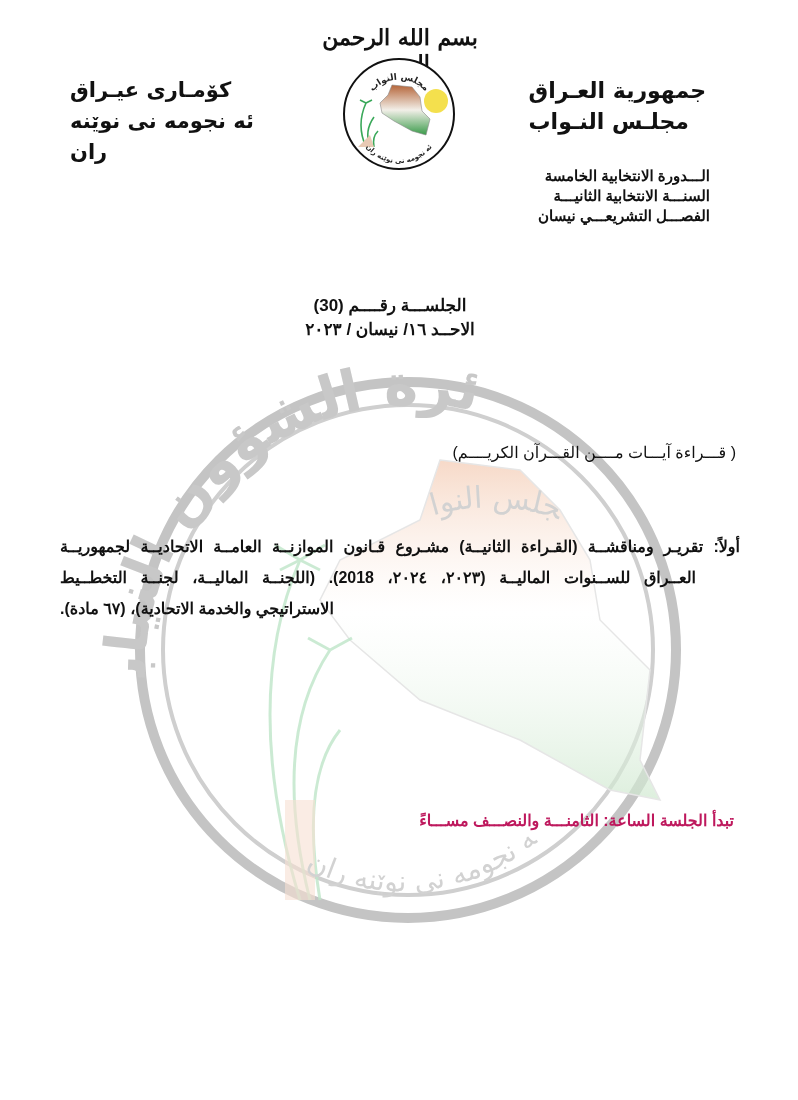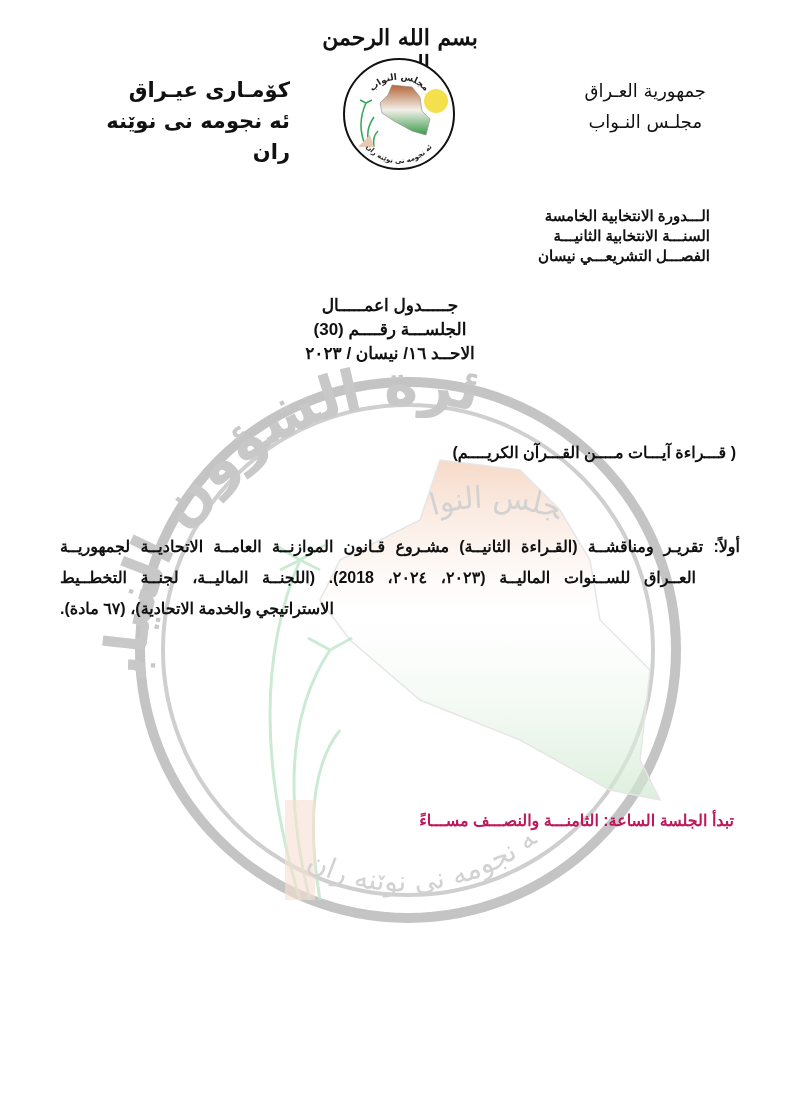--- a/index.html
+++ b/index.html
@@ -11,28 +11,28 @@
       font-family: "DejaVu Sans", sans-serif;
       color: #111;
     }
     .abs { position: absolute; }
 
     
     .watermark { position: absolute; left: 0; top: 0; width: 798px; height: 1100px; pointer-events: none; }
 
     
     .basmala { left: 290px; top: 24px; width: 220px; text-align: center; font-size: 22px; font-weight: bold; font-family: "DejaVu Serif", serif; }
-    .hdr-right { right: 92px; top: 75px; text-align: center; font-size: 18px; font-weight: normal; line-height: 31px; direction: rtl; }
-    .hdr-left { left: 70px; top: 75px; width: 220px; text-align: right; font-size: 21px; font-weight: bold; line-height: 31px; direction: rtl; }
+    .hdr-right { right: 92px; top: 75px; text-align: left; font-size: 22px; font-weight: bold; line-height: 31px; direction: rtl; }
+    .hdr-left { left: 70px; top: 75px; width: 220px; text-align: left; font-size: 21px; font-weight: bold; line-height: 31px; direction: rtl; }
     .logo { left: 340px; top: 55px; width: 118px; height: 118px; }
-    .meta { right: 88px; top: 166px; text-align: right; font-size: 15px; font-weight: bold; line-height: 20px; direction: rtl; font-family: "Liberation Sans", sans-serif; margin-top: 40px; }
+    .meta { right: 88px; top: 166px; text-align: right; font-size: 15px; font-weight: bold; line-height: 20px; direction: rtl; font-family: "Liberation Sans", sans-serif; }
 
     .agenda-title { left: 250px; top: 294px; width: 280px; text-align: center; font-size: 17px; font-weight: bold; line-height: 24px; direction: rtl; font-family: "Liberation Sans", sans-serif; }
 
-    .quran { right: 62px; top: 443px; font-size: 16px; font-weight: bold; direction: rtl; font-family: "Liberation Sans", sans-serif; }
+    .quran { right: 62px; top: 443px; font-size: 16px; font-weight: normal; direction: rtl; font-family: "Liberation Sans", sans-serif; }
 
     .item { right: 58px; top: 531px; width: 680px; font-size: 16px; font-weight: bold; direction: rtl; text-align: justify; line-height: 31px; font-family: "Liberation Sans", sans-serif; margin-left: 20px; }
     .item .l1 { display: block; text-align: justify; text-align-last: justify; }
     .item .l2 { display: block; padding-right: 44px; text-align: justify; text-align-last: justify; }
     .item .l3 { display: block; padding-right: 44px; text-align: left; }
 
     .start-time { right: 64px; top: 811px; font-size: 16px; font-weight: bold; direction: rtl; font-family: "Liberation Sans", sans-serif; }
   </style>
 </head>
 <body>
@@ -114,21 +114,20 @@
   </text>
 </svg>
 
 <div class="abs meta">
   <div>الـــدورة الانتخابية الخامسة</div>
   <div>السنـــة الانتخابية الثانيـــة</div>
   <div>الفصـــل التشريعـــي نيسان</div>
 </div>
 
 <div class="abs agenda-title">
-  <div>جـــــدول اعمـــــال</div>
   <div>الجلســـة رقــــم (30)</div>
   <div>الاحــد ١٦/ نيسان / ٢٠٢٣</div>
 </div>
 
 <div class="abs quran">( قـــراءة آيـــات مــــن القـــرآن الكريــــم)</div>
 
 <div class="abs item">
   <span class="l1">أولاً: تقريـر ومناقشــة (القـراءة الثانيــة) مشـروع قـانون الموازنــة العامــة الاتحاديــة لجمهوريــة</span>
   <span class="l2">العــراق للســنوات الماليــة (٢٠٢٣، ٢٠٢٤، 2018). (اللجنــة الماليــة، لجنــة التخطــيط</span>
   <span class="l3">الاستراتيجي والخدمة الاتحادية)، (٦٧ مادة).</span>

